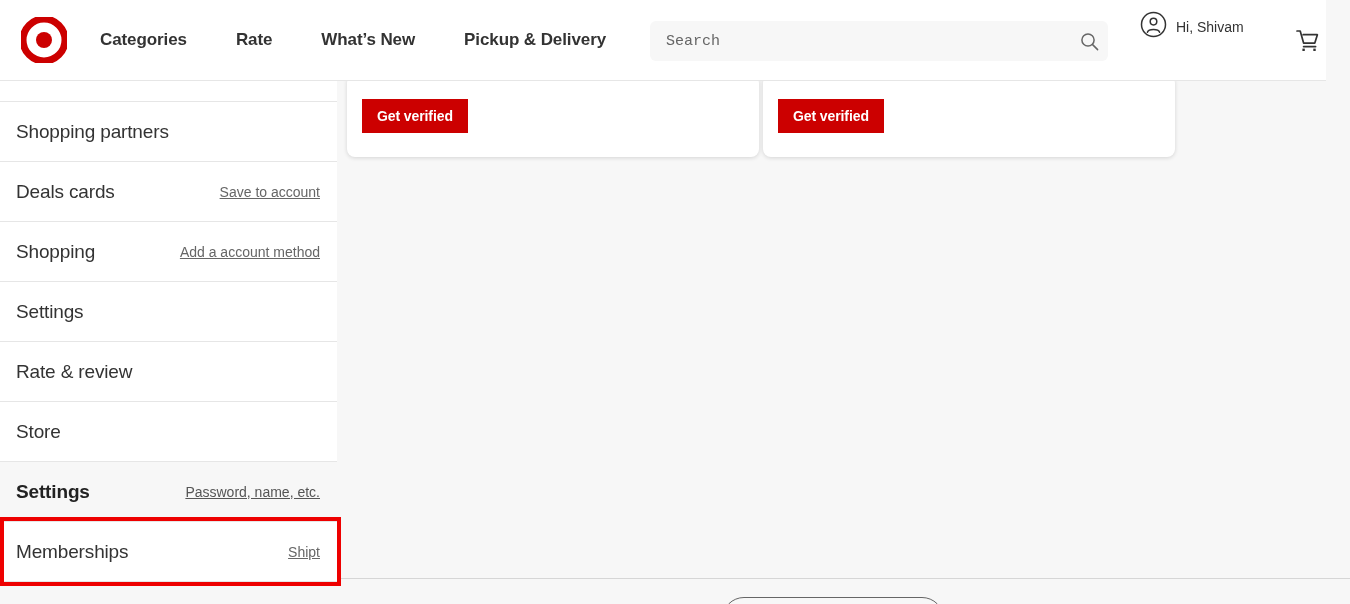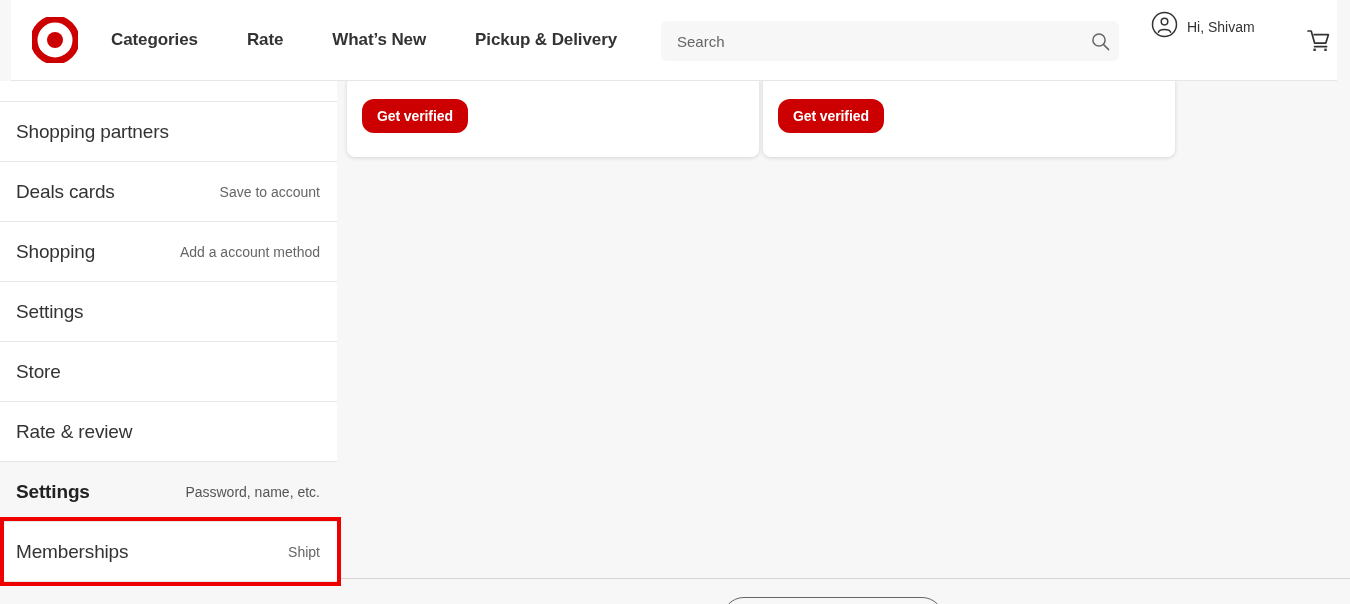--- a/index.html
+++ b/index.html
@@ -16,21 +16,20 @@
   .header {
     position: absolute;
     top: 0; left: 0;
     width: 1326px;
     height: 81px;
     background: #ffffff;
     border-bottom: 1px solid #e6e6e6;
     display: flex;
     align-items: center;
     z-index: 40;
-    margin-left: 11px;
   }
   .logo {
     margin-left: 21px;
     width: 46px; height: 46px;
     display: flex; align-items: center; justify-content: center;
     cursor: pointer;
   }
   .nav {
     display: flex;
     align-items: center;
@@ -56,21 +55,21 @@
     background: #f7f7f7;
     border-radius: 6px;
     display: flex;
     align-items: center;
     cursor: text;
   }
   .search-input {
     border: 0;
     outline: 0;
     background: transparent;
-    font-family: Liberation Sans, sans-serif;
+    font-family: Liberation Mono, monospace;
     font-size: 15px;
     color: #333;
     margin-left: 16px;
     flex: 1;
     height: 100%;
   }
   .search-input::placeholder { color: #666666; opacity: 1; }
   .search-icon {
     width: 38px; height: 100%;
     display: flex; align-items: center; justify-content: center;
@@ -140,20 +139,21 @@
     white-space: nowrap;
   }
   .side-row.selected .side-label {
     font-weight: bold;
     color: #222222;
   }
   .side-meta {
     font-size: 14px;
     color: #666666;
     white-space: nowrap;
+    text-decoration: underline;
   }
   .side-row.selected .side-meta { color: #555555; }
 
   
   .highlight-box {
     position: absolute;
     left: 0;
     top: 436px;
     width: 341px;
     height: 69px;
@@ -196,21 +196,21 @@
   }
   .cta-btn {
     position: absolute;
     left: 15px;
     top: 24px;
     background: #cc0000;
     color: #ffffff;
     font-size: 14px;
     font-weight: bold;
     border: 0;
-    border-radius: 12px;
+    border-radius: 0;
     padding: 9px 15px;
     cursor: pointer;
     font-family: "Liberation Sans", sans-serif;
     letter-spacing: -0.1px;
   }
 
   
   .bottom-divider {
     position: absolute;
     left: 0;
@@ -304,26 +304,26 @@
       <span class="side-label">Shopping</span>
       <span class="side-meta">Add a account method</span>
     </div>
 
     <div class="side-row">
       <span class="side-label">Settings</span>
       <span class="side-meta"></span>
     </div>
 
     <div class="side-row">
+      <span class="side-label">Rate &amp; review</span>
+      <span class="side-meta"></span>
+    </div>
+
+    <div class="side-row">
       <span class="side-label">Store</span>
-      <span class="side-meta"></span>
-    </div>
-
-    <div class="side-row">
-      <span class="side-label">Rate &amp; review</span>
       <span class="side-meta"></span>
     </div>
 
     <div class="side-row selected">
       <span class="side-label">Settings</span>
       <span class="side-meta">Password, name, etc.</span>
     </div>
 
     <div class="side-row">
       <span class="side-label">Memberships</span>

